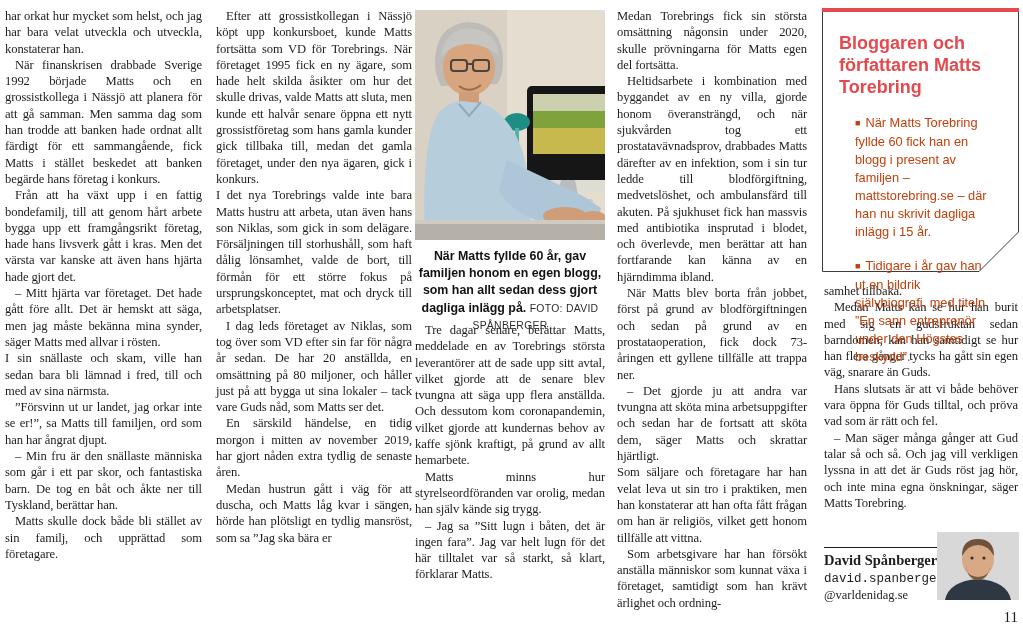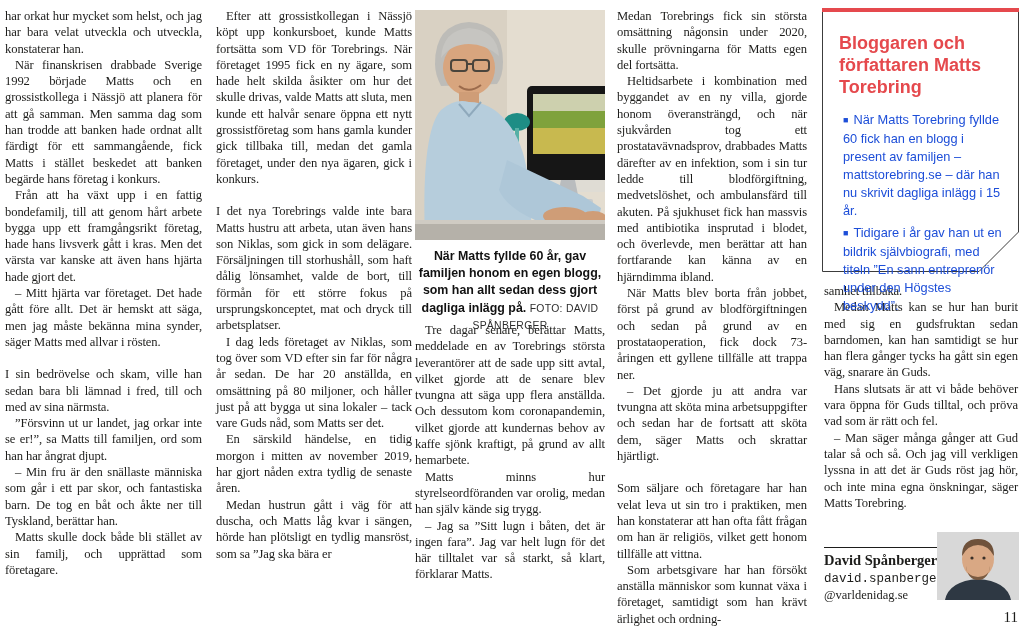--- a/index.html
+++ b/index.html
@@ -10,21 +10,21 @@
   }
   .page{position:absolute;inset:0;}
   
   .col{
     position:absolute;top:8px;
     font-size:12.6px;line-height:16.3px;letter-spacing:-0.1px;
     text-align:justify;text-justify:inter-word;
   }
   .col p{margin:0;}
   .col p.indent{text-indent:10px;}
-  .col p.gap{margin-top:16px;}
+  .col p.gap{}
   .col strong{font-weight:normal;}
   .col-1{left:5px;width:197px;}
   .col-2{left:216px;width:196px;}
   .col-3{left:415px;width:190px;top:322px;}
   .col-4{left:617px;width:190px;}
   .col-5{left:824px;width:194px;top:283px;}
   
   .figure{position:absolute;left:415px;top:10px;width:190px;}
   .figure svg.photo{display:block;width:190px;height:230px;}
   .caption{
@@ -39,21 +39,21 @@
   .factbox{position:absolute;left:822px;top:8px;width:197px;height:264px;}
   .factbox .frame{position:absolute;inset:0;}
   .factbox .inner{
     position:absolute;left:17px;top:24px;right:13px;
     font-family:"Liberation Sans","DejaVu Sans",sans-serif;
   }
   .fb-title{
     color:var(--accent,#e5494d);font-weight:bold;font-size:18px;line-height:22px;
     margin:0 0 13px 0;
   }
-  .fb-item{margin:4px;font-size:12.8px;line-height:18px;color:#1d4ed8;}
+  .fb-item{margin:16px;font-size:12.8px;line-height:18px;color:#c2410c;}
   .fb-item::before{content:"\25A0\00A0\00A0";font-size:9px;position:relative;top:-1px;}
   
   .author{position:absolute;left:824px;top:532px;width:195px;height:72px;}
   .author .rule{position:absolute;left:0;right:0;top:15px;border-top:1px solid #1d1d1b;}
   .author .portrait{position:absolute;right:0;top:0;width:82px;height:68px;z-index:2;}
   .author-name{position:absolute;left:0;top:20px;font-weight:bold;font-size:14.5px;}
   .author-line1{position:absolute;left:0;top:40px;font-size:12.5px;font-family:Liberation Mono, monospace;}
   .author-line2{position:absolute;left:0;top:56px;font-size:12.5px;}
   .page-number{
     position:absolute;left:978px;top:609px;width:40px;text-align:right;
@@ -63,21 +63,21 @@
 </head>
 <body>
 
 <div class="page">
 
   <div class="col col-1">
       <p class="">har orkat hur mycket som helst, och jag har bara velat utveckla och utveckla, konstaterar han.</p>
       <p class="indent ">När finanskrisen drabbade Sverige 1992 började Matts och en grossistkollega i Nässjö att planera för att gå samman. Men samma dag som han trodde att banken hade ordnat allt färdigt för ett sammangående, fick Matts i stället beskedet att banken begärde hans företag i konkurs.</p>
       <p class="indent ">Från att ha växt upp i en fattig bondefamilj, till att genom hårt arbete bygga upp ett framgångsrikt företag, hade hans livsverk gått i kras. Men det värsta var kanske att även hans hjärta hade gjort det.</p>
       <p class="indent ">– Mitt hjärta var företaget. Det hade gått före allt. Det är hemskt att säga, men jag måste bekänna mina synder, säger Matts med allvar i rösten.</p>
-      <p class="gap"><strong>I sin bedrövelse</strong> och skam, ville han sedan bara bli lämnad i fred, till och med av sina närmsta.</p>
+      <p class="gap"><strong>I sin snällaste</strong> och skam, ville han sedan bara bli lämnad i fred, till och med av sina närmsta.</p>
       <p class="indent ">”Försvinn ut ur landet, jag orkar inte se er!”, sa Matts till familjen, ord som han har ångrat djupt.</p>
       <p class="indent ">– Min fru är den snällaste människa som går i ett par skor, och fantastiska barn. De tog en båt och åkte ner till Tyskland, berättar han.</p>
       <p class="indent ">Matts skulle dock både bli stället av sin familj, och upprättad som företagare.</p>
     </div>
   <div class="col col-2">
       <p class="indent ">Efter att grossistkollegan i Nässjö köpt upp konkursboet, kunde Matts fortsätta som VD för Torebrings. När företaget 1995 fick en ny ägare, som hade helt skilda åsikter om hur det skulle drivas, valde Matts att sluta, men kunde ett halvår senare öppna ett nytt grossistföretag som hans gamla kunder gick tillbaka till, medan det gamla företaget, under den nya ägaren, gick i konkurs.</p>
       <p class="gap"><strong>I det nya</strong> Torebrings valde inte bara Matts hustru att arbeta, utan även hans son Niklas, som gick in som delägare. Försäljningen till storhushåll, som haft dålig lönsamhet, valde de bort, till förmån för ett större fokus på ursprungskonceptet, mat och dryck till arbetsplatser.</p>
       <p class="indent ">I dag leds företaget av Niklas, som tog över som VD efter sin far för några år sedan. De har 20 anställda, en omsättning på 80 miljoner, och håller just på att bygga ut sina lokaler – tack vare Guds nåd, som Matts ser det.</p>
       <p class="indent ">En särskild händelse, en tidig morgon i mitten av november 2019, har gjort nåden extra tydlig de senaste åren.</p>
       <p class="indent ">Medan hustrun gått i väg för att duscha, och Matts låg kvar i sängen, hörde han plötsligt en tydlig mansröst, som sa ”Jag ska bära er</p>

